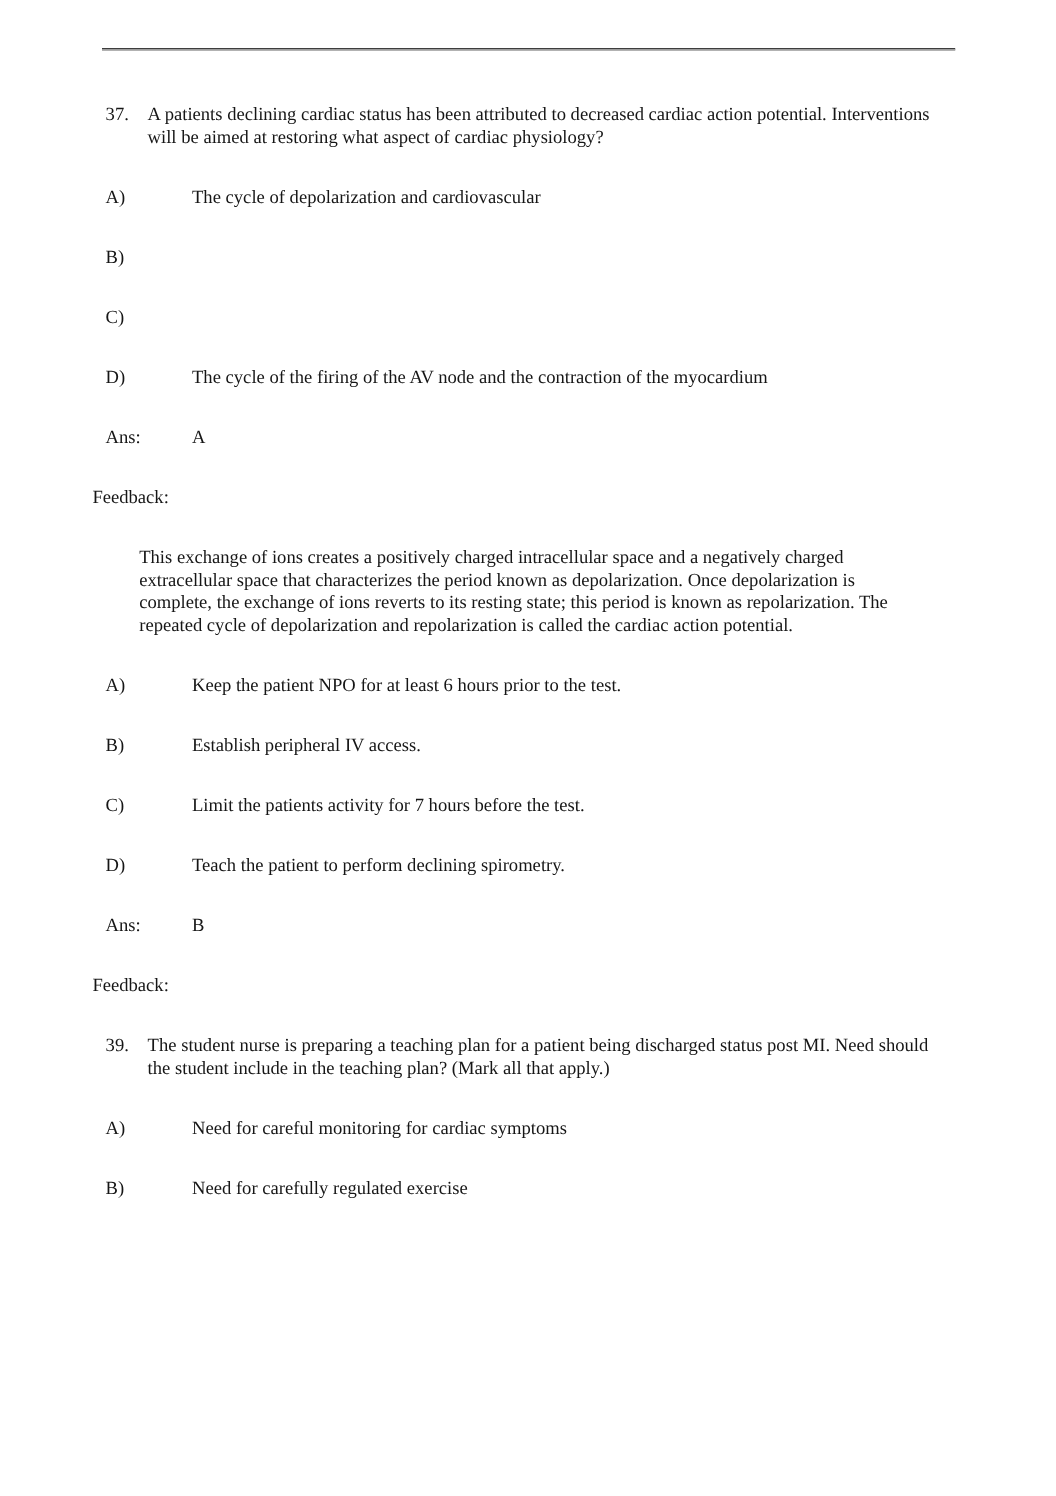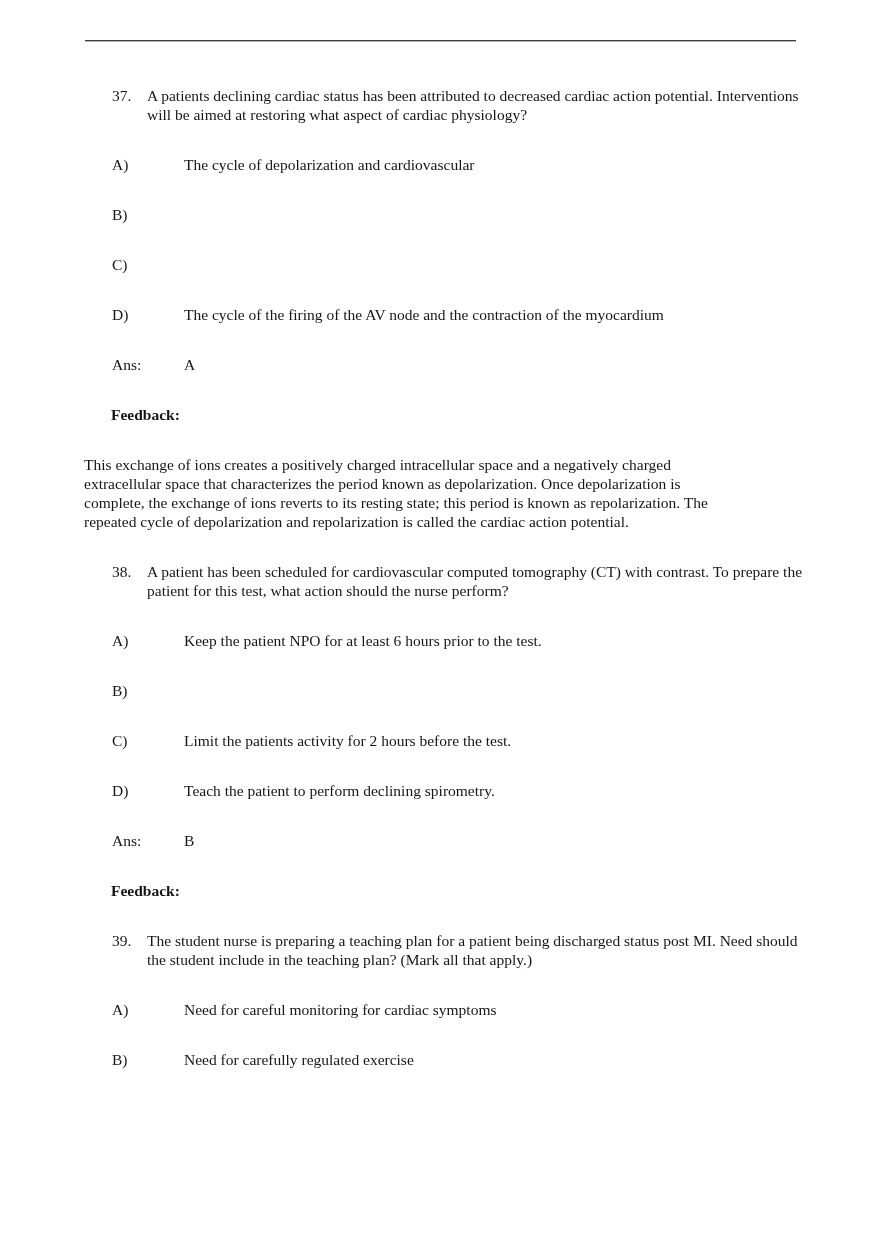--- a/index.html
+++ b/index.html
@@ -22,42 +22,42 @@
   .top-rule {
     margin: 40px 0 0 85px;
     width: 711px;
     height: 2px;
     background: #3d3d3d;
     border-bottom: 1px solid #b5b5b5;
   }
   .row {
     display: flex;
     align-items: flex-start;
-    margin-left: 112px;
+    margin-left: 88px;
     margin-top: 31px;
     font-family: Liberation Serif, serif;
   }
   .row.first-question { margin-top: 44px; }
   .lbl-num {
     flex: 0 0 35px;
     white-space: nowrap;
   }
   .lbl-opt {
     flex: 0 0 72px;
     white-space: nowrap;
   }
   .q-text { width: 672px; }
   .opt-text { width: 636px; }
   .fb-label {
-    margin-left: 111px;
+    margin-left: 77px;
     margin-top: 31px;
-    font-weight: bold;
+    font-weight: normal;
   }
   .fb-text {
-    margin-left: 84px;
+    margin-left: 116px;
     margin-top: 31px;
     width: 650px;
   }
 </style>
 </head>
 <body>
 
 <div class="page">
 
   <div class="top-rule"></div>
@@ -84,33 +84,30 @@
     <div class="row">
       <span class="lbl-opt">Ans:</span>
       <span>A</span>
     </div>
     <div class="fb-label">Feedback:</div>
     <p class="fb-text">This exchange of ions creates a positively charged intracellular space and a negatively charged extracellular space that characterizes the period known as depolarization. Once depolarization is complete, the exchange of ions reverts to its resting state; this period is known as repolarization. The repeated cycle of depolarization and repolarization is called the cardiac action potential.</p>
   </section>
 
   <section>
     <div class="row">
-      <span class="lbl-num">38.</span>
-      <p class="q-text">A patient has been scheduled for cardiovascular computed tomography (CT) with contrast. To prepare the patient for this test, what action should the nurse perform?</p>
-    </div>
-    <div class="row">
       <span class="lbl-opt">A)</span>
       <p class="opt-text">Keep the patient NPO for at least 6 hours prior to the test.</p>
     </div>
     <div class="row">
       <span class="lbl-opt">B)</span>
+      <p class="opt-text">Establish peripheral IV access.</p>
     </div>
     <div class="row">
       <span class="lbl-opt">C)</span>
-      <p class="opt-text">Limit the patients activity for 2 hours before the test.</p>
+      <p class="opt-text">Limit the patients activity for 7 hours before the test.</p>
     </div>
     <div class="row">
       <span class="lbl-opt">D)</span>
       <p class="opt-text">Teach the patient to perform declining spirometry.</p>
     </div>
     <div class="row">
       <span class="lbl-opt">Ans:</span>
       <span>B</span>
     </div>
     <div class="fb-label">Feedback:</div>

